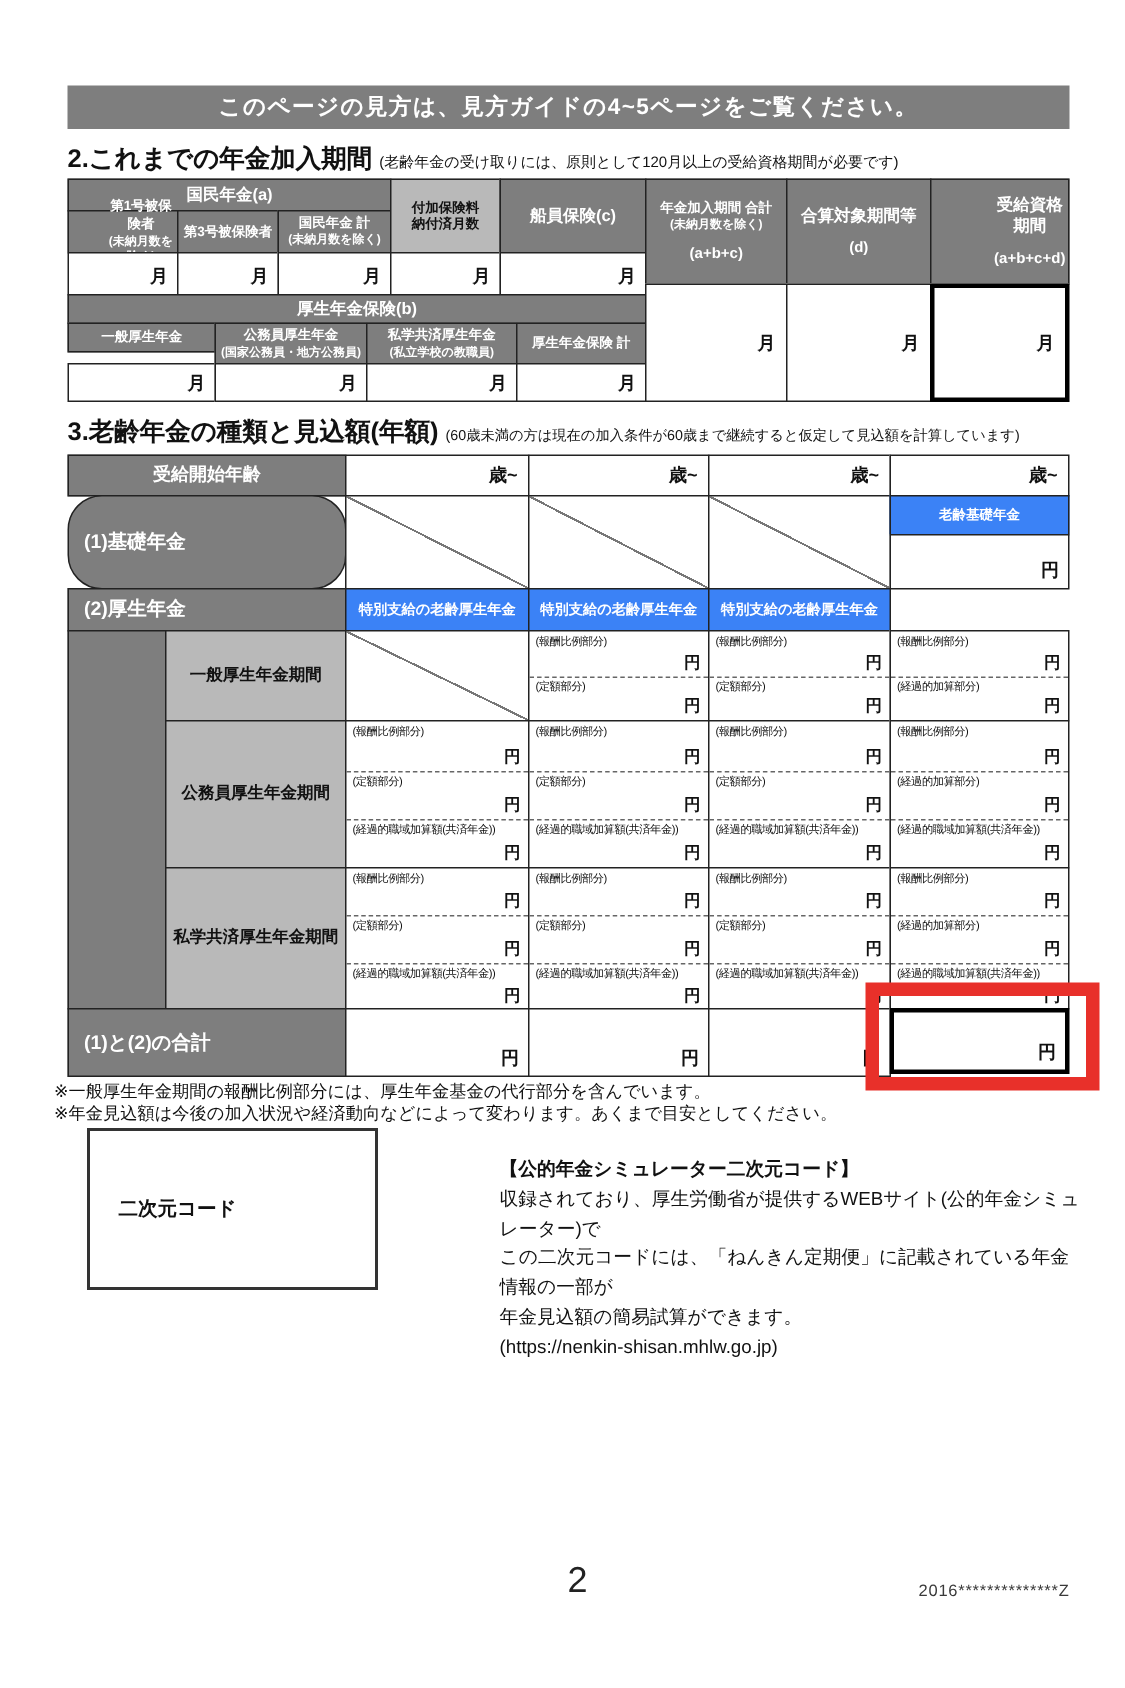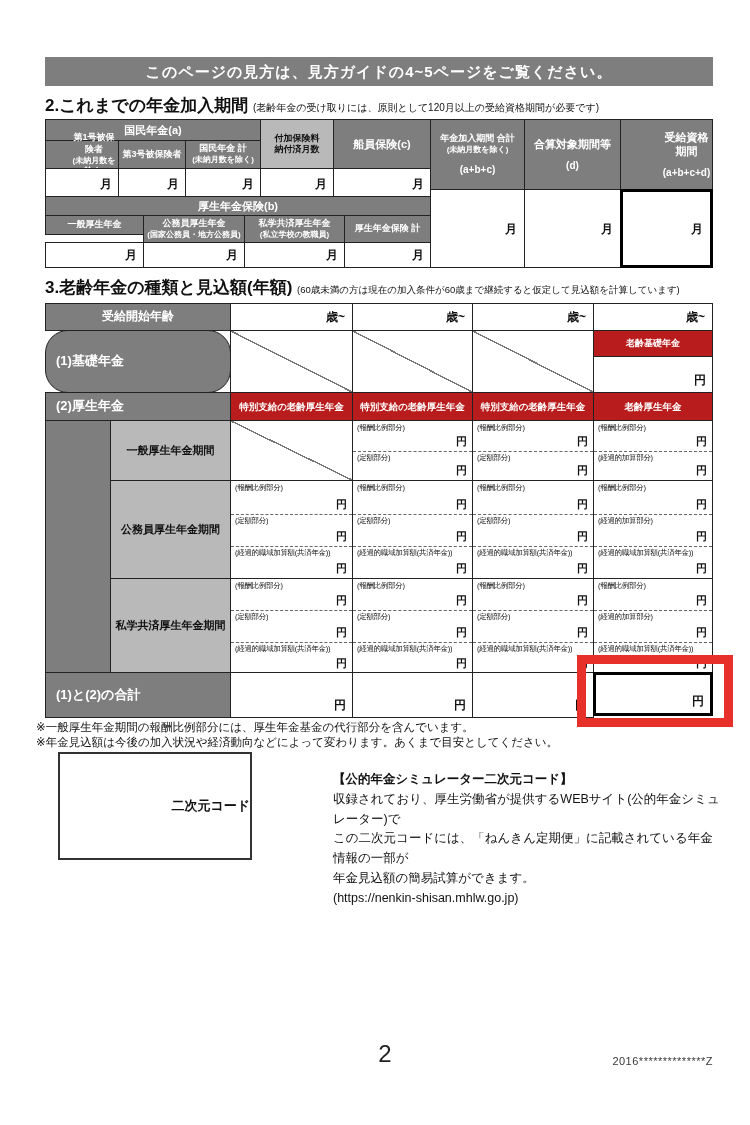--- a/index.html
+++ b/index.html
@@ -1,21 +1,21 @@
 <!DOCTYPE html>
 <html><head>
 <meta charset="utf-8">
 <style>
   html,body{margin:0;padding:0;background:#fff;}
   body{font-family:"Liberation Sans","DejaVu Sans",sans-serif;color:#111;}
   .page{position:relative;width:750px;height:1125px;background:#fff;overflow:hidden;}
   .abs{position:absolute;box-sizing:border-box;}
   .c{position:absolute;box-sizing:border-box;border:1px solid #222;background:#fff;}
   .g{background:#7e7e7e;color:#fff;font-weight:bold;display:flex;align-items:center;justify-content:center;text-align:center;line-height:1.3;}
-  .g2{background:#b91c1c;color:#fff;font-weight:bold;display:flex;align-items:center;justify-content:center;text-align:right;line-height:1.2;}
+  .g2{background:#3b82f6;color:#fff;font-weight:bold;display:flex;align-items:center;justify-content:center;text-align:right;line-height:1.2;}
   .lg{background:#b9b9b9;color:#111;font-weight:bold;display:flex;align-items:center;justify-content:center;text-align:center;line-height:1.25;}
   .gl{justify-content:flex-start;padding-left:10px;text-align:left;}
   .blk{display:block;}
   .sm{font-size:8px;font-weight:bold;}
   .formula{font-size:10px;margin-top:8px;display:block;font-weight:bold;}
   .unitBR{position:absolute;right:6px;bottom:3px;font-weight:bold;font-size:12px;color:#111;}
   .unitBRs{position:absolute;right:5px;bottom:2px;font-weight:bold;font-size:11px;color:#111;}
   .unitMid{position:absolute;right:7px;top:50%;transform:translateY(-50%);font-weight:bold;font-size:12px;color:#111;}
   .part{position:absolute;left:4px;top:2px;font-size:7.5px;color:#111;white-space:nowrap;letter-spacing:-0.3px;}
   .sub{position:absolute;left:0;right:0;}
@@ -191,23 +191,20 @@
     </div>
     <div class="c g2" style="left:185px;top:89px;width:123px;height:29px;font-size:9.5px;">
         <span>特別支給の老齢厚生年金</span>
       </div>
     <div class="c g2" style="left:307px;top:89px;width:121px;height:29px;font-size:9.5px;">
         <span>特別支給の老齢厚生年金</span>
       </div>
     <div class="c g2" style="left:427px;top:89px;width:122px;height:29px;font-size:9.5px;">
         <span>特別支給の老齢厚生年金</span>
       </div>
-    <div class="c g2" style="left:548px;top:89px;width:120px;height:29px;font-size:9.5px;">
-        <span>老齢厚生年金</span>
-      </div>
 
     <div class="c g" style="left:0;top:117px;width:66px;height:253px;"></div>
 
     <div class="c lg" style="left:65px;top:117px;width:121px;height:61px;font-size:11px;">
       <span>一般厚生年金期間</span>
     </div>
     <div class="c diag" style="left:185px;top:117px;width:123px;height:61px;"></div>
     <div class="c" style="left:307px;top:117px;width:121px;height:61px;">
       <div class="sub dash" style="top:0;height:30px;">
           <span class="part">(報酬比例部分)</span>
@@ -374,21 +371,21 @@
     <div class="c" style="left:548px;top:369px;width:120px;height:44px;border:3px solid #000;">
         <span class="unitBR">円</span>
       </div>
 
     <div class="abs" style="left:532px;top:352px;width:156px;height:72px;border:9px solid #e8302a;z-index:5;"></div>
   </div>
 
   <div class="noteline" style="top:720px;">※一般厚生年金期間の報酬比例部分には、厚生年金基金の代行部分を含んでいます。</div>
   <div class="noteline" style="top:735px;">※年金見込額は今後の加入状況や経済動向などによって変わります。あくまで目安としてください。</div>
 
-  <div class="abs" style="left:58px;top:752px;width:194px;height:108px;border:2px solid #333;display:flex;align-items:center;justify-content:flex-end;padding-left:19px;">
+  <div class="abs" style="left:58px;top:752px;width:194px;height:108px;border:2px solid #333;display:flex;align-items:center;justify-content:flex-start;padding-left:19px;">
     <span style="font-weight:bold;font-size:13px;">二次元コード</span>
   </div>
   <div class="abs" style="left:333px;top:770px;width:390px;font-size:12.5px;line-height:1.58;">
     <div style="font-weight:bold;">【公的年金シミュレーター二次元コード】</div>
     <div>収録されており、厚生労働省が提供するWEBサイト(公的年金シミュレーター)で</div>
     <div>この二次元コードには、「ねんきん定期便」に記載されている年金情報の一部が</div>
     <div>年金見込額の簡易試算ができます。</div>
     <div>(https://nenkin-shisan.mhlw.go.jp)</div>
   </div>
 

